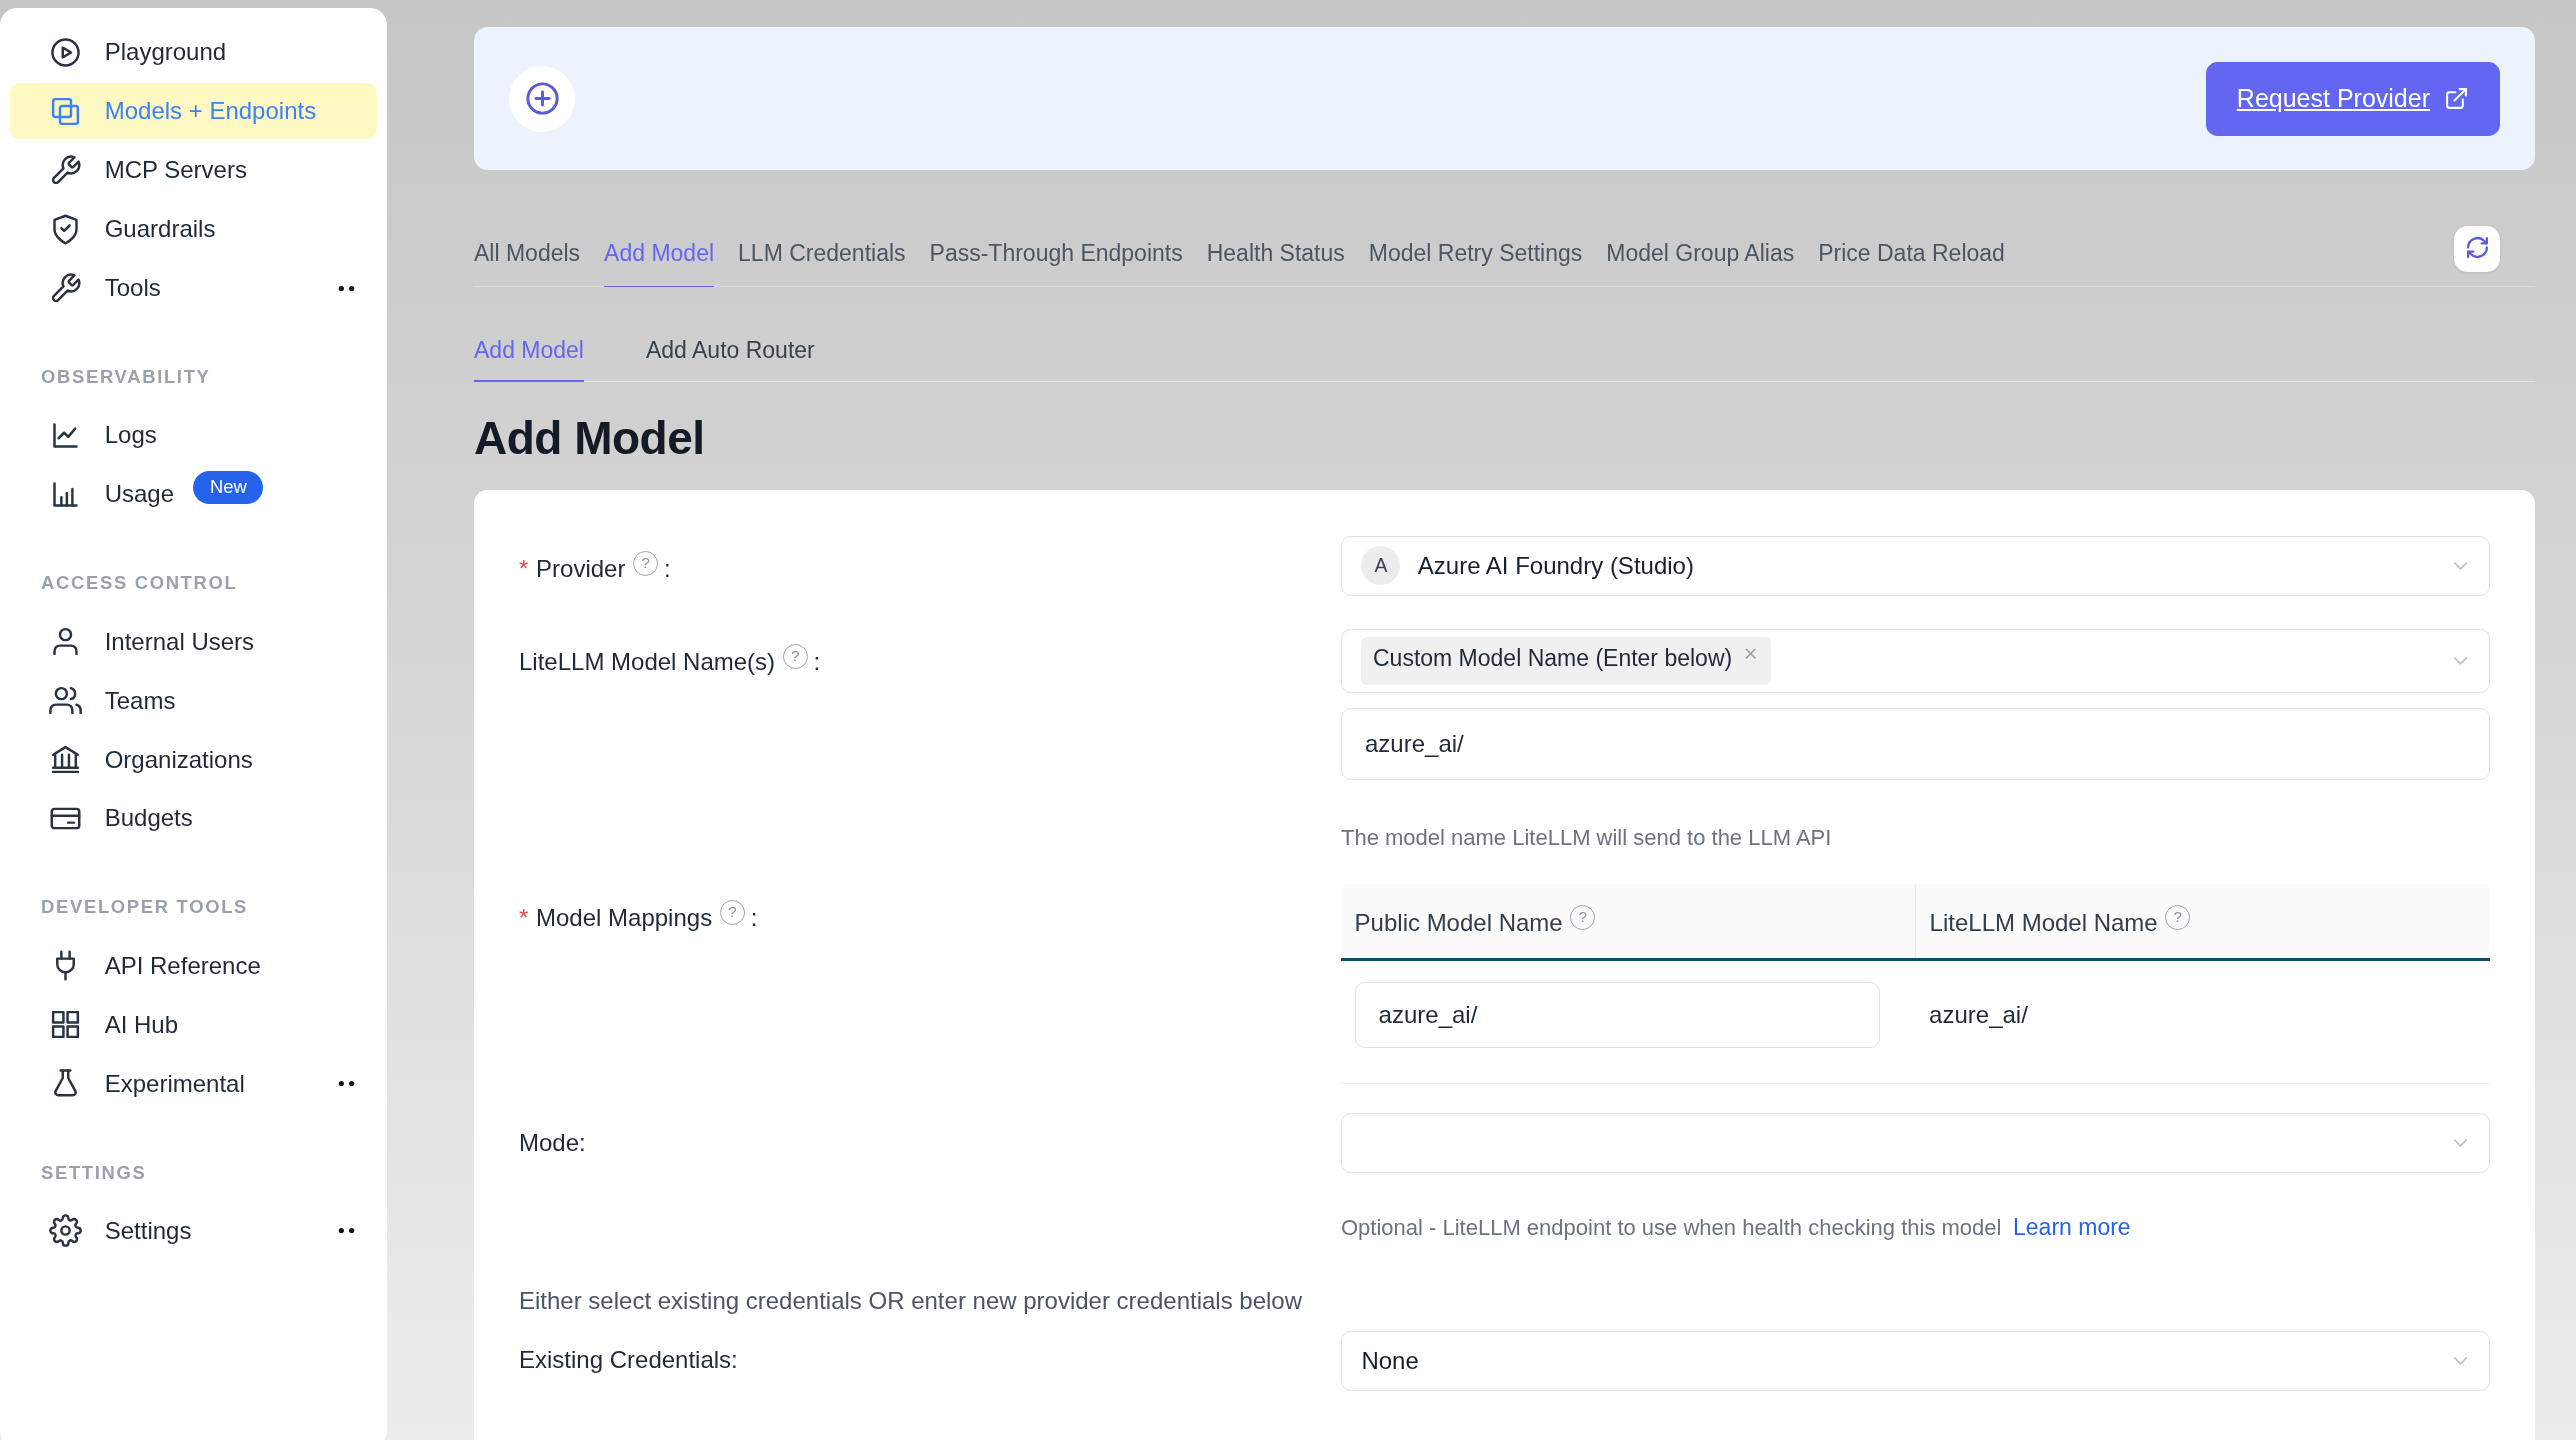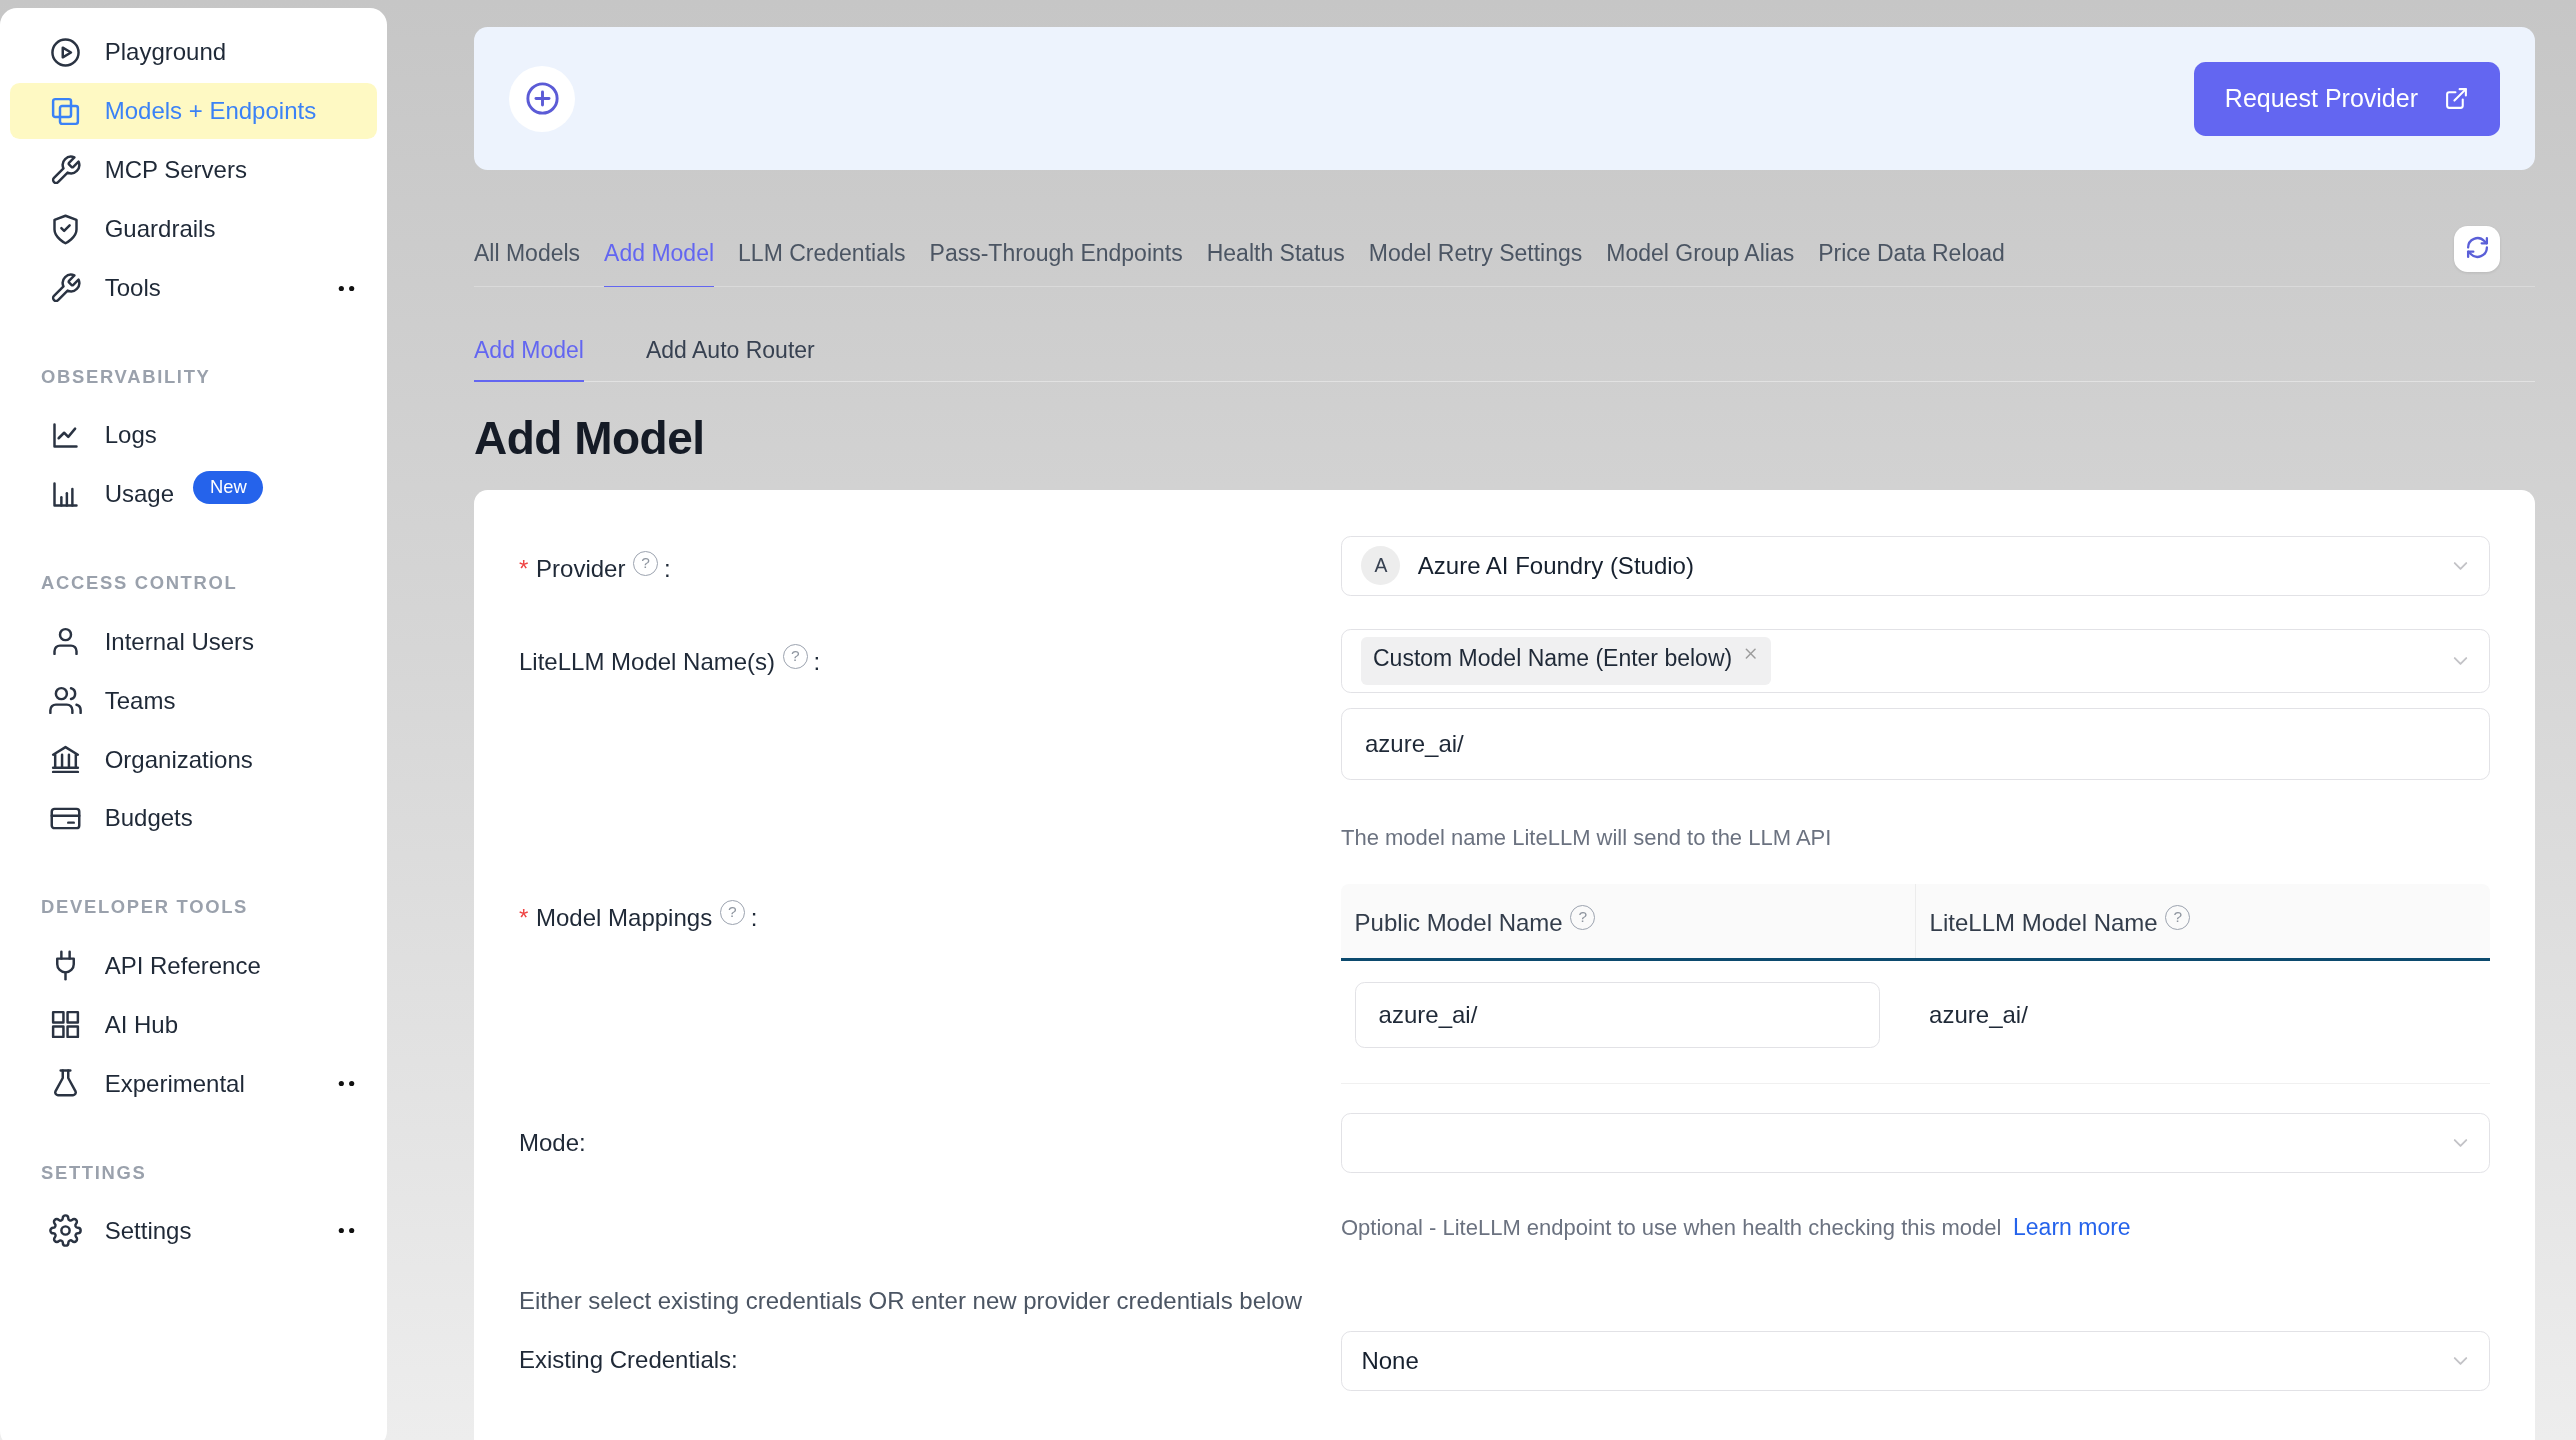--- a/index.html
+++ b/index.html
@@ -45,21 +45,21 @@
     width:66px; height:66px; border-radius:50%; background:#ffffff;
     display:flex; align-items:center; justify-content:center; flex:none; color:#5b5bd6;
   }
   .banner-ic svg { width:39px; height:39px; stroke:currentColor; fill:none; stroke-width:1.8; stroke-linecap:round; }
   .banner-texts { margin-left:33px; }
   .banner-title { font-size:25px; font-weight:700; color:#1b2430; }
   .banner-body { font-size:21px; color:#4b5563; line-height:28px; margin-top:7.7px; max-width:1579px; }
   .btn-primary {
     margin-left:auto; flex:none; background:#6366f1; border:none; color:#ffffff;
     height:74px; padding:0 31px; border-radius:11.6px; font-size:25px; font-weight:500;
-    font-family:inherit; display:flex; align-items:center; gap:26px; cursor:pointer;
+    font-family:inherit; display:flex; align-items:center; gap:14px; cursor:pointer;text-decoration:underline;
   }
   
   .tabs {
     margin-top:70px; display:flex; gap:24px; border-bottom:1px solid #dadada; position:relative;
   }
   .tab { font-size:23px; color:#4b5563; padding-bottom:19.4px; white-space:nowrap; cursor:pointer; }
   .tab.active { color:#6366f1; border-bottom:1.9px solid #6366f1; margin-bottom:-1px; }
   .refresh-btn {
     position:absolute; right:35px; top:-13.6px; width:46px; height:46px;
     background:#ffffff; border:none; border-radius:13.6px; cursor:pointer;

